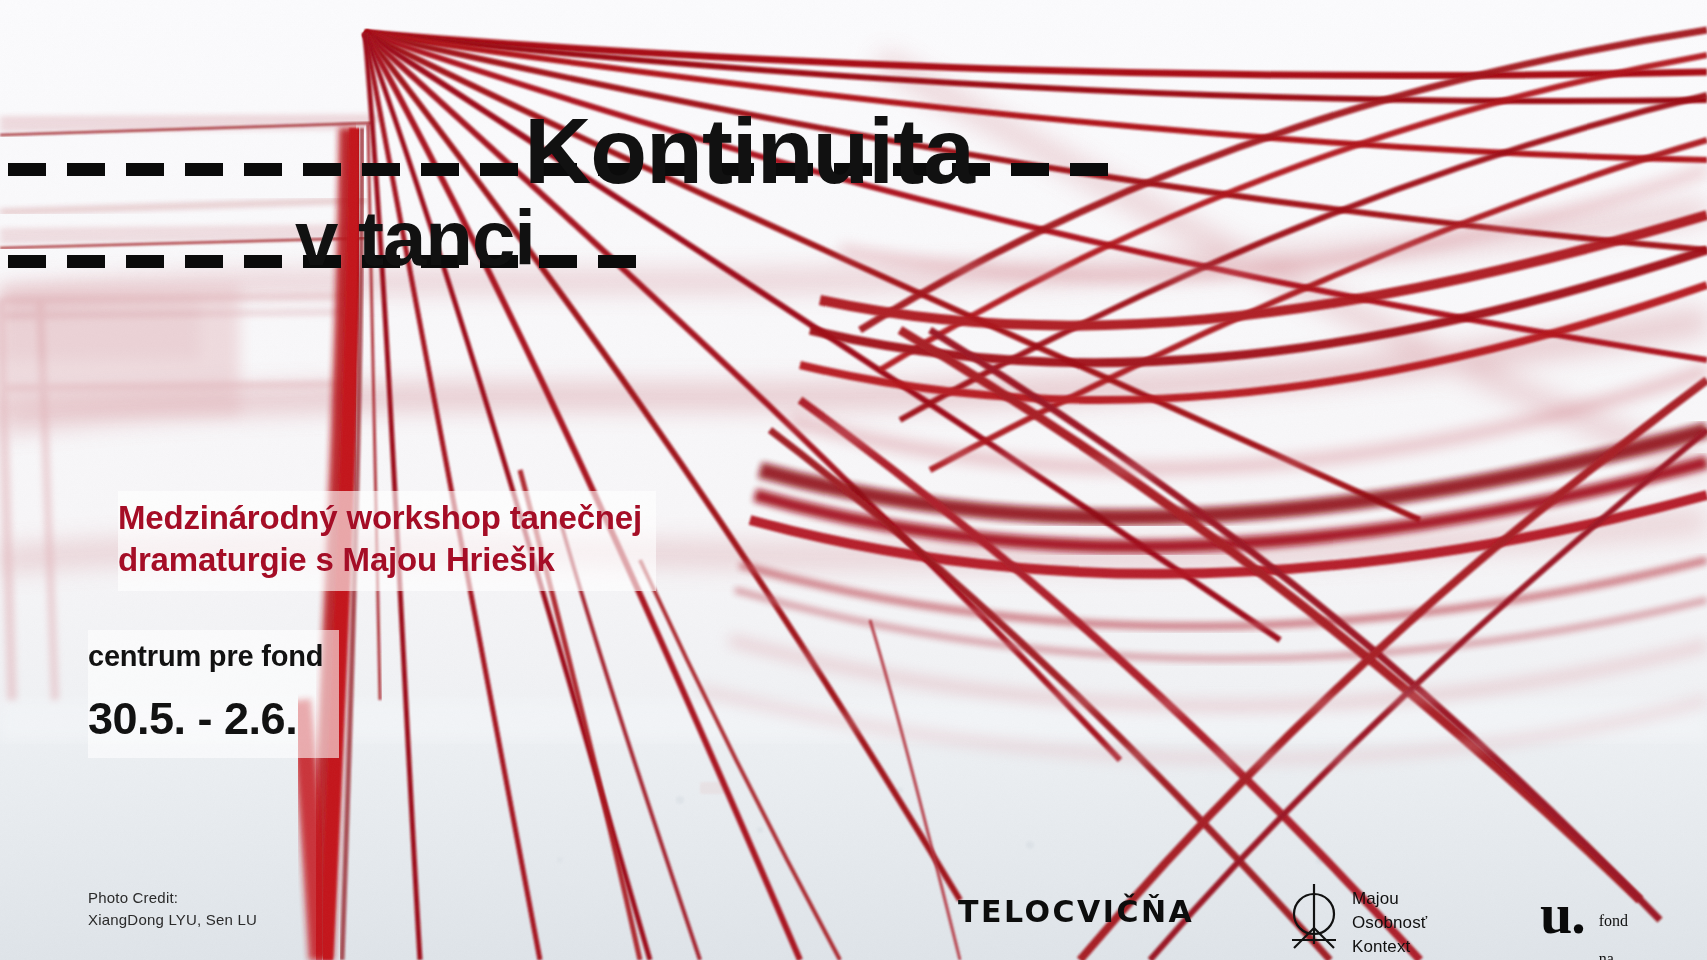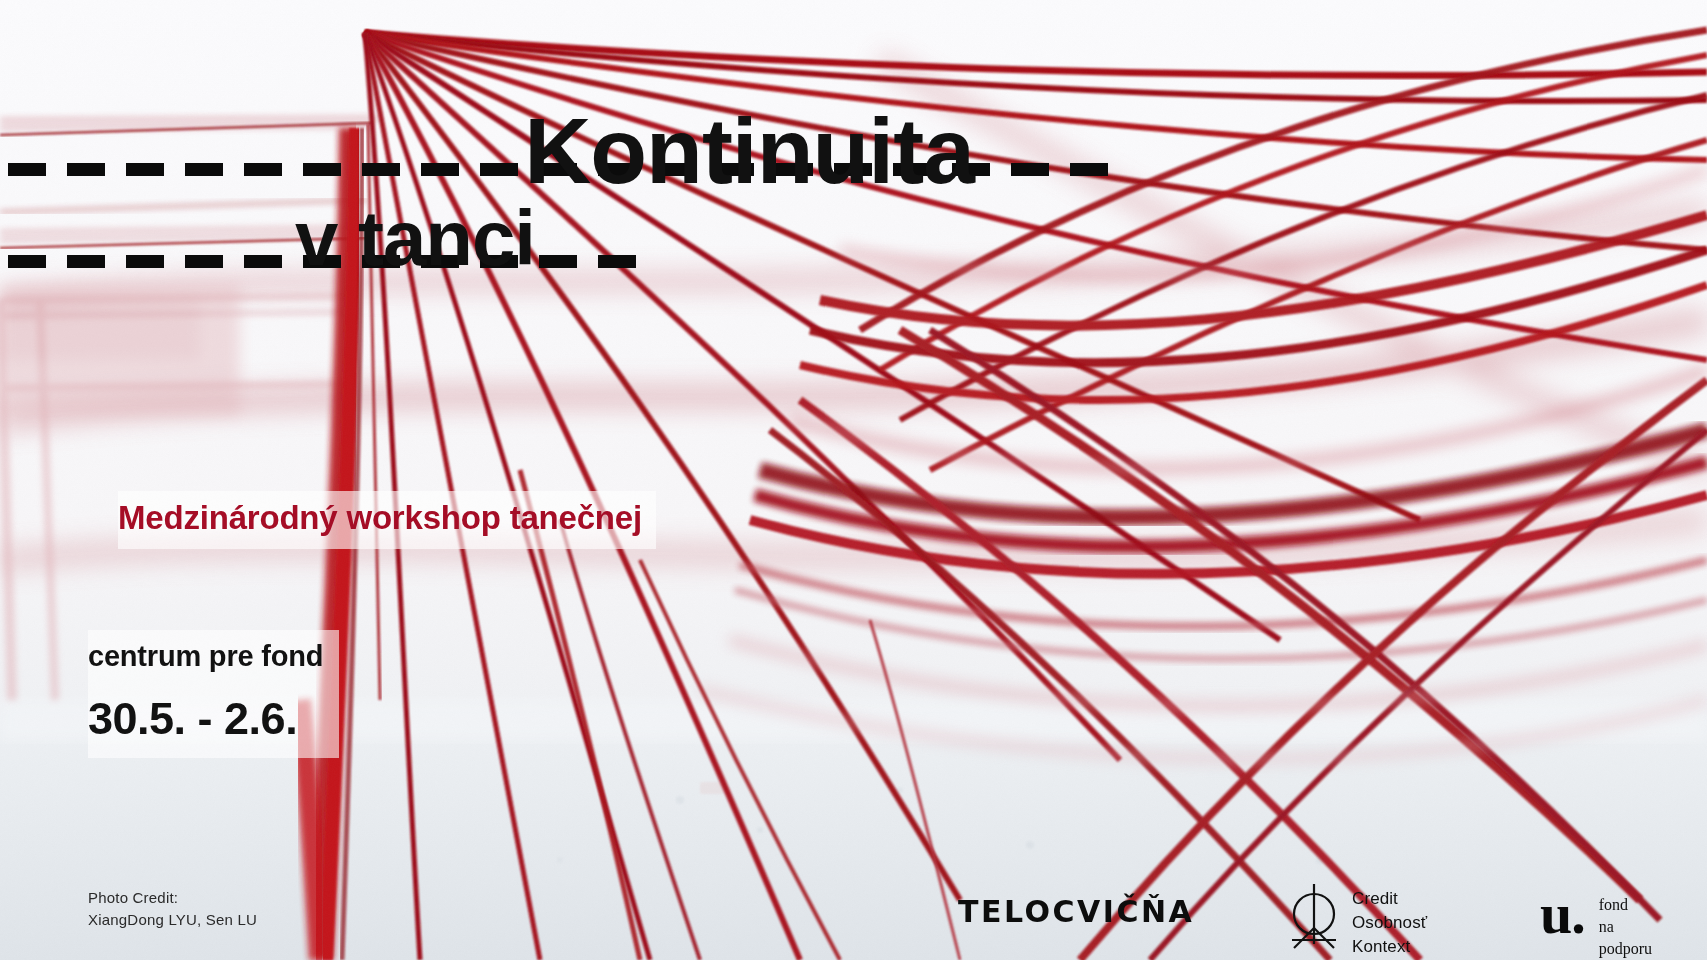--- a/index.html
+++ b/index.html
@@ -163,21 +163,21 @@
     line-height: 0.95;
     letter-spacing: -1px;
   }
   #logo-fpu .fpu-text {
     font-family: "Liberation Serif", serif;
     font-size: 16px;
     line-height: 1.36;
     color: #0f0f0f;
     padding-top: 8px;
   }
-  #logo-fpu .fpu-text span { display: block; }
+  #logo-fpu .fpu-text span { display: block; margin-top: 16px; }
 </style>
 </head>
 <body>
 
 <div id="poster">
 
   <svg id="photo" viewBox="0 0 1707 960" preserveAspectRatio="none" aria-hidden="true">
     <defs>
       <linearGradient id="skyGrad" x1="0" y1="0" x2="0" y2="1">
         <stop offset="0%" stop-color="#fbfbfd"></stop>
@@ -358,20 +358,21 @@
       <i></i>
     </div>
 
   <h1 id="headline">
     <span class="l1">Kontinuita</span>
     <span class="l2">v tanci</span>
   </h1>
 
   <div id="workshop">
     <span>Medzinárodný workshop tanečnej</span>
+    <span>dramaturgie s Majou Hriešik</span>
   </div>
 
   <div id="venue">
     <span class="vline">centrum pre fond</span>
     <span class="date">30.5. - 2.6.</span>
   </div>
 
   <div id="credit">
     <span>Photo Credit:</span>
     <span>XiangDong LYU, Sen LU</span>
@@ -387,21 +388,21 @@
       <span>
         <svg width="52" height="70" viewBox="0 0 52 70" aria-hidden="true">
           <circle cx="26" cy="30" r="20" fill="none" stroke="#111111" stroke-width="2.2"></circle>
           <line x1="26" y1="0" x2="26" y2="60" stroke="#111111" stroke-width="2.2"></line>
           <line x1="4" y1="56" x2="48" y2="56" stroke="#111111" stroke-width="2.2"></line>
           <line x1="26" y1="44" x2="6" y2="64" stroke="#111111" stroke-width="2.2"></line>
           <line x1="26" y1="44" x2="46" y2="64" stroke="#111111" stroke-width="2.2"></line>
         </svg>
       </span>
       <div class="tok-text">
-        <span>Credit</span>
+        <span>Majou</span>
         <span>Osobnosť</span>
         <span>Kontext</span>
       </div>
     </div>
 
     <div class="logo" id="logo-fpu">
       <div class="u-mark">u.</div>
       <div class="fpu-text">
         <span>fond</span>
         <span>na podporu</span>

